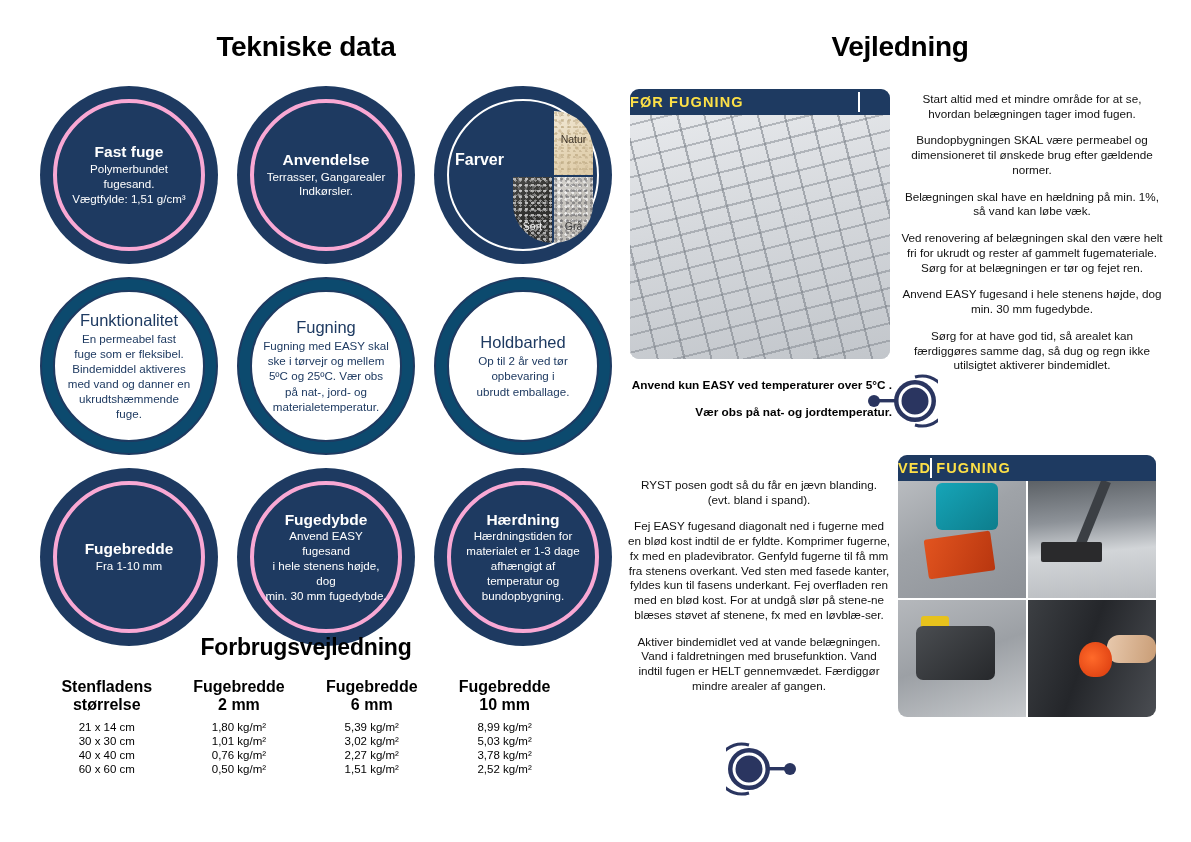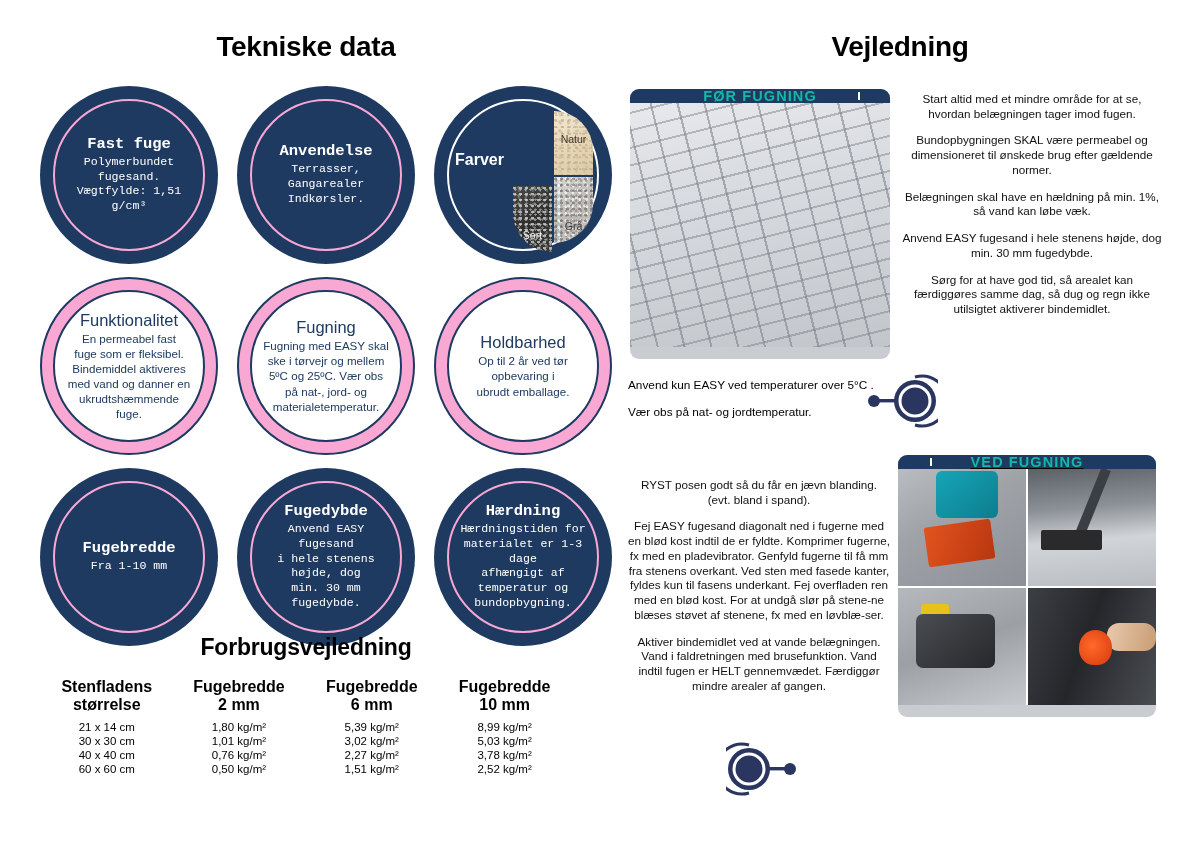--- a/index.html
+++ b/index.html
@@ -37,25 +37,25 @@
     display:flex;align-items:center;justify-content:center;
     text-align:center;
   }
   .circle .inner{
     width:152px;height:152px;border-radius:50%;
     box-sizing:border-box;
     display:flex;flex-direction:column;align-items:center;justify-content:center;
     padding:4px 10px;
   }
   .circle.filled{background:#1e3a61;}
-  .circle.filled .inner{border:2px solid #f9a8d4;font-family:Liberation Mono, monospace;}
+  .circle.filled .inner{border:4px solid #f9a8d4;}
   .circle.filled .c-title{color:#ffffff;font-weight:bold;font-size:15.5px;line-height:1.15;margin-bottom:1px;}
   .circle.filled .c-body{color:#ffffff;font-size:11.6px;line-height:1.28;}
 
-  .circle.outline{background:#f9a8d4;border:2.5px solid #1e3a61;}
+  .circle.outline{background:#0c4a6e;border:2.5px solid #1e3a61;}
   .circle.outline .inner{border:2px solid #1e3a61;background:#fff;}
   .circle.outline .c-title{color:#1e3a61;font-weight:normal;font-size:16.5px;line-height:1.15;margin-bottom:1px;}
   .circle.outline .c-body{color:#1e3a61;font-size:11.6px;line-height:1.30;}
 
   
   .col1{left:0px;}   .col2{left:197px;} .col3{left:394px;}
   .row1{top:0px;}    .row2{top:191px;}  .row3{top:382px;}
 
   
   #circle-farver{background:#1e3a61;position:absolute;}
@@ -86,21 +86,20 @@
   #sw-sort{
     left:0px;top:66px;width:39px;height:66px;
     border-bottom-left-radius:39px;
     background:
       radial-gradient(circle at 25% 35%, rgba(215,215,215,.75) 0 1.3px, transparent 1.5px),
       radial-gradient(circle at 70% 20%, rgba(160,160,160,.6) 0 1.1px, transparent 1.3px),
       radial-gradient(circle at 50% 72%, rgba(230,230,230,.5) 0 1.0px, transparent 1.2px),
       radial-gradient(circle at 85% 60%, rgba(120,120,120,.6) 0 1.4px, transparent 1.6px),
       linear-gradient(140deg,#4a4a48,#2e2e2c 55%,#3a3a38);
     background-size:6px 6px,8px 8px,5px 5px,7px 7px,100% 100%;
-    margin-top:9px;
   }
   #sw-sort span{bottom:11px;color:#f0f0f0;}
   #sw-graa{
     left:41px;top:66px;width:39px;height:66px;
     border-bottom-right-radius:39px;
     background:
       radial-gradient(circle at 25% 30%, rgba(90,90,95,.55) 0 1.2px, transparent 1.4px),
       radial-gradient(circle at 68% 22%, rgba(255,255,255,.7) 0 1.2px, transparent 1.4px),
       radial-gradient(circle at 45% 72%, rgba(110,110,115,.5) 0 1.1px, transparent 1.3px),
       radial-gradient(circle at 82% 62%, rgba(245,245,245,.6) 0 1.3px, transparent 1.5px),
@@ -124,42 +123,42 @@
   }
   #usage-table td{
     font-size:11.5px;text-align:center;padding:1px 0;font-weight:normal;
   }
 
   
   .photo-card{
     position:absolute;border-radius:9px;overflow:hidden;background:#c9cdd2;
   }
   .banner{
-    height:14px;background:#1e3a61;color:#14b8a6;
-    display:flex;align-items:center;justify-content:center;
+    height:26px;background:#1e3a61;color:#fde047;
+    display:flex;align-items:center;justify-content:flex-start;
     font-size:14.5px;font-weight:bold;letter-spacing:1.1px;
     position:relative;
   }
   .banner .divider{
     position:absolute;width:2px;background:#fff;top:3px;bottom:3px;
   }
 
   
   #foer-card{left:630px;top:89px;width:260px;height:270px;}
   #foer-card .banner .divider{right:30px;}
   #foer-photo{
     height:244px;
     background:
       repeating-linear-gradient(76deg, rgba(120,126,134,.55) 0 2px, rgba(255,255,255,0) 2px 26px),
       repeating-linear-gradient(-14deg, rgba(120,126,134,.45) 0 2px, rgba(255,255,255,0) 2px 17px),
       linear-gradient(170deg,#e7e9ec 0%,#d5d8dc 45%,#c2c6cb 100%);
   }
 
   
-  #ved-card{left:898px;top:455px;width:258px;height:262px;text-decoration:underline;}
+  #ved-card{left:898px;top:455px;width:258px;height:262px;}
   #ved-card .banner .divider{left:32px;}
   .photo-grid{display:grid;grid-template-columns:1fr 1fr;grid-template-rows:1fr 1fr;height:236px;gap:2px;background:#fff;}
   .ph{position:relative;overflow:hidden;}
   #ph-bag{background:linear-gradient(150deg,#b9bcc0 0%,#9fa3a8 40%,#8d9197 100%);}
   #ph-bag::after{content:"";position:absolute;left:22%;top:46%;width:52%;height:34%;
     background:linear-gradient(120deg,#e2541f,#b8360f);transform:rotate(-8deg);border-radius:3px;}
   #ph-bag::before{content:"";position:absolute;left:30%;top:2%;width:48%;height:40%;
     background:linear-gradient(140deg,#16a5b8,#0d7d8c);border-radius:6px;}
   #ph-broom{background:linear-gradient(175deg,#5c6166 0%,#8d9298 34%,#d2d5d8 60%,#b9bcc0 100%);}
   #ph-broom::after{content:"";position:absolute;left:10%;top:52%;width:48%;height:17%;
@@ -177,21 +176,21 @@
   #ph-hose::before{content:"";position:absolute;left:62%;top:30%;width:38%;height:24%;
     background:linear-gradient(100deg,#e8c9ad,#c99d76);border-radius:12px;}
 
   
   .textcol{position:absolute;text-align:center;color:#111;}
   .textcol p{margin:0 0 12px 0;font-size:11.7px;line-height:1.26;}
   .textcol p:last-child{margin-bottom:0;}
   #pre-text{left:900px;top:92px;width:264px;}
   #during-text{left:628px;top:478px;width:262px;}
 
-  .note{position:absolute;text-align:left;font-weight:normal;font-size:11.8px;line-height:1.28;color:#000;}
+  .note{position:absolute;text-align:right;font-weight:bold;font-size:11.8px;line-height:1.28;color:#000;}
   .note p{margin:0 0 12px 0;}
   .note p:last-child{margin-bottom:0;}
   #note-temp{left:628px;top:378px;width:264px;}
   #note-bottom{left:898px;top:744px;width:262px;}
 
   
   .connector{position:absolute;}
   #conn-top{left:866px;top:370px;width:72px;height:62px;}
   #conn-bottom{left:726px;top:738px;width:72px;height:62px;}
 </style>
@@ -351,20 +350,21 @@
       <span>FØR FUGNING</span>
       <span class="divider"></span>
     </div>
     <div id="foer-photo"></div>
   </div>
 
   <div class="textcol" id="pre-text">
     <p>Start altid med et mindre område for at se, hvordan belægningen tager imod fugen.</p>
     <p>Bundopbygningen SKAL være permeabel og dimensioneret til ønskede brug efter gældende normer.</p>
     <p>Belægningen skal have en hældning på min. 1%, så vand kan løbe væk.</p>
+    <p>Ved renovering af belægningen skal den være helt fri for ukrudt og rester af gammelt fugemateriale. Sørg for at belægningen er tør og fejet ren.</p>
     <p>Anvend EASY fugesand i hele stenens højde, dog min. 30 mm fugedybde.</p>
     <p>Sørg for at have god tid, så arealet kan færdiggøres samme dag, så dug og regn ikke utilsigtet aktiverer bindemidlet.</p>
   </div>
 
   <div class="note" id="note-temp">
     <p>Anvend kun EASY ved temperaturer over 5°C .</p>
     <p>Vær obs på nat- og jordtemperatur.</p>
   </div>
 
   <svg class="connector" id="conn-top" viewBox="0 0 72 62">

